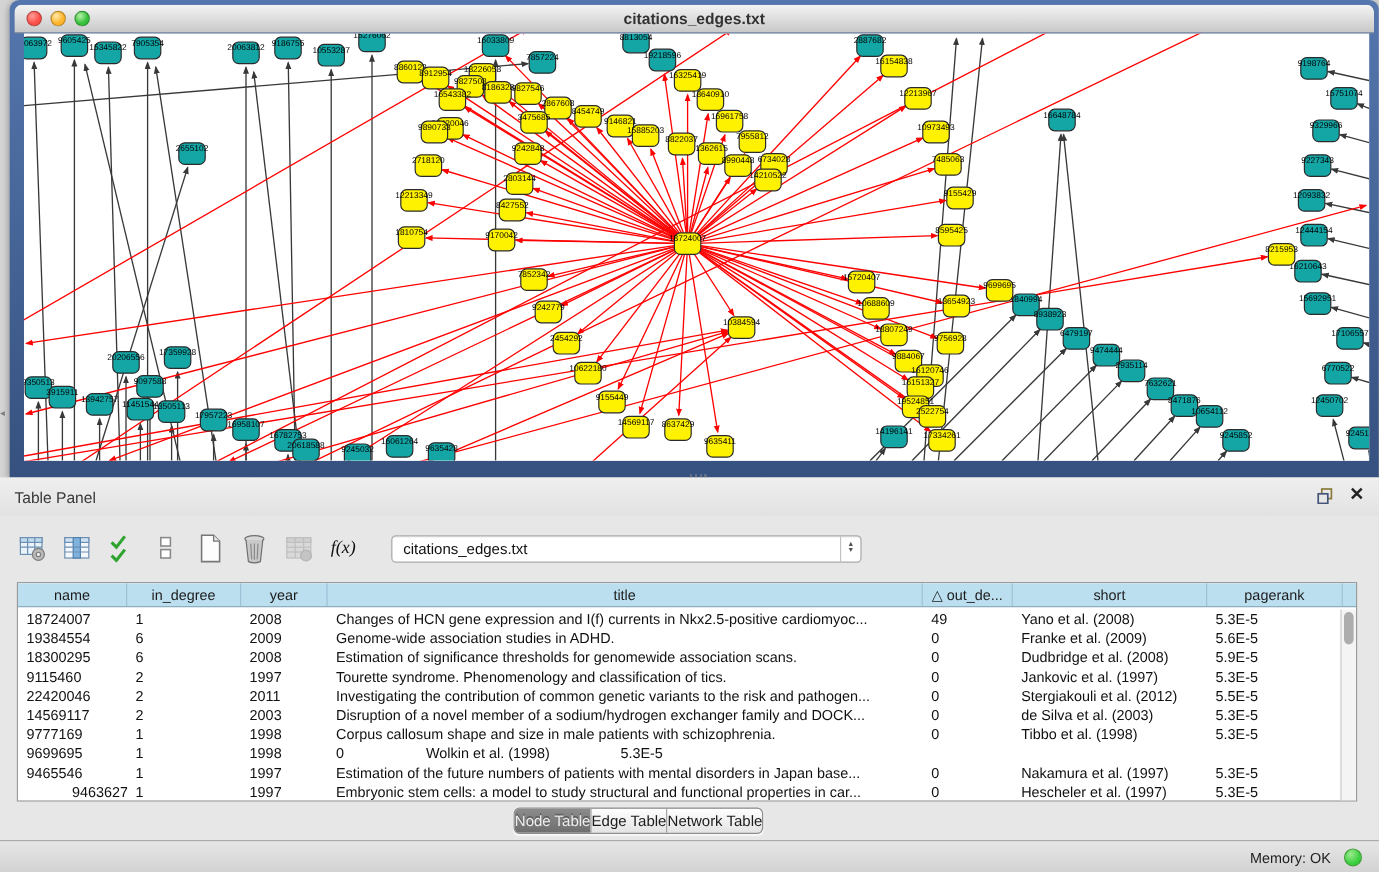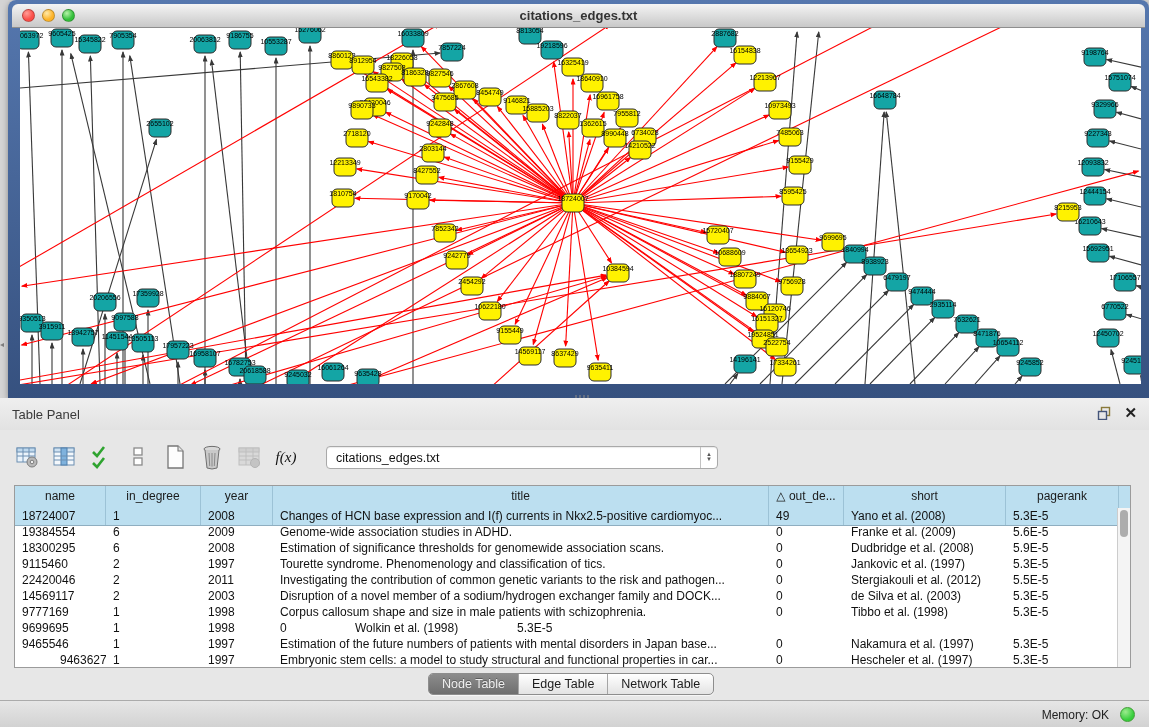--- a/index.html
+++ b/index.html
@@ -50,38 +50,38 @@
     border:1px solid #A9A9A9; border-radius:4px; box-shadow:inset 0 1px 1px rgba(0,0,0,.08); }
   .combo-text { position:absolute; left:9px; top:4px; font-size:12.5px; color:#111; }
   .combo-steppers { position:absolute; right:0; top:0; width:17px; height:100%;
     border-left:1px solid #C2C2C2; display:flex; flex-direction:column;
     align-items:center; justify-content:center; color:#555; }
   .combo-steppers span { font-size:6px; line-height:5px; }
 
   
   .dtable { position:absolute; left:14px; top:87px; width:1117px; height:183px;
     background:#fff; border:1px solid #9B9B9B; overflow:hidden; }
-  .thead { display:flex; height:40px; background:#BCDFF0; border-bottom:1px solid #8FAEC0; }
+  .thead { display:flex; height:20px; background:#BCDFF0; border-bottom:1px solid #8FAEC0; }
   .th { font-size:12px; color:#1b1b1b; text-align:center; line-height:21px;
     border-right:1px solid #9CC2D6; overflow:hidden; white-space:nowrap; flex:none; }
   .tbody { position:absolute; left:0; top:22px; right:13px; bottom:0; overflow:hidden; }
   .tr { display:flex; height:16px; }
   .td { font-size:12px; color:#111; line-height:16px; padding-left:7px;
     overflow:hidden; white-space:nowrap; flex:none; }
   .vscroll { position:absolute; right:0; top:22px; width:13px; bottom:0;
     background:#F4F4F4; border-left:1px solid #CCCCCC; }
   .vthumb { position:absolute; left:2px; top:2px; width:8px; height:27px;
     background:#ADADAD; border-radius:5px; }
 
   
   .seg-tabs { position:absolute; left:428px; top:275px; display:flex; height:22px;
     border:1px solid #8D8D8D; border-radius:5px; overflow:hidden;
     background:linear-gradient(#FFFFFF,#E3E3E3); box-shadow:0 1px 1px rgba(255,255,255,.7); }
   .seg { font-size:12.5px; color:#1c1c1c; text-align:center; line-height:21px;
-    border-right:1px solid #A5A5A5; padding:0 13px; }
+    border-right:1px solid #A5A5A5; padding:0 0; }
   .seg:last-child { border-right:none; }
   .seg.active { background:linear-gradient(#8C8C8C,#6E6E6E); color:#EFEFEF;
     text-shadow:0 -1px 0 rgba(0,0,0,.3); }
 
   
   .status-bar { position:absolute; left:0; bottom:0; width:100%; height:27px;
     background:linear-gradient(#E6E6E6,#D2D2D2); border-top:1px solid #ABABAB; }
   .mem { position:absolute; right:40px; top:7px; font-size:12px; color:#222; }
   .mem-dot { position:absolute; right:14px; top:6px; width:15px; height:15px; border-radius:50%;
     background:radial-gradient(circle at 35% 30%, #9CEB8E, #37CE3C 65%);
@@ -781,21 +781,21 @@
         <div class="th" style="width: 496px;">title</div>
         <div class="th" style="width: 75px;">△ out_de...</div>
         <div class="th" style="width: 162px;">short</div>
         <div class="th" style="width: 113px;">pagerank</div>
       </div>
     <div class="tbody" id="tbody">
         <div class="tr">
           <div class="td" style="width: 91px;">18724007</div>
           <div class="td" style="width: 95px;">1</div>
           <div class="td" style="width: 72px;">2008</div>
-          <div class="td" style="width: 496px;">Changes of HCN base expression and I(f) currents in Nkx2.5-positive cardiomyoc...</div>
+          <div class="td" style="width: 496px;">Changes of HCN gene expression and I(f) currents in Nkx2.5-positive cardiomyoc...</div>
           <div class="td" style="width: 75px;">49</div>
           <div class="td" style="width: 162px;">Yano et al. (2008)</div>
           <div class="td" style="width: 113px;">5.3E-5</div>
         </div>
         <div class="tr">
           <div class="td" style="width: 91px;">19384554</div>
           <div class="td" style="width: 95px;">6</div>
           <div class="td" style="width: 72px;">2009</div>
           <div class="td" style="width: 496px;">Genome-wide association studies in ADHD.</div>
           <div class="td" style="width: 75px;">0</div>

